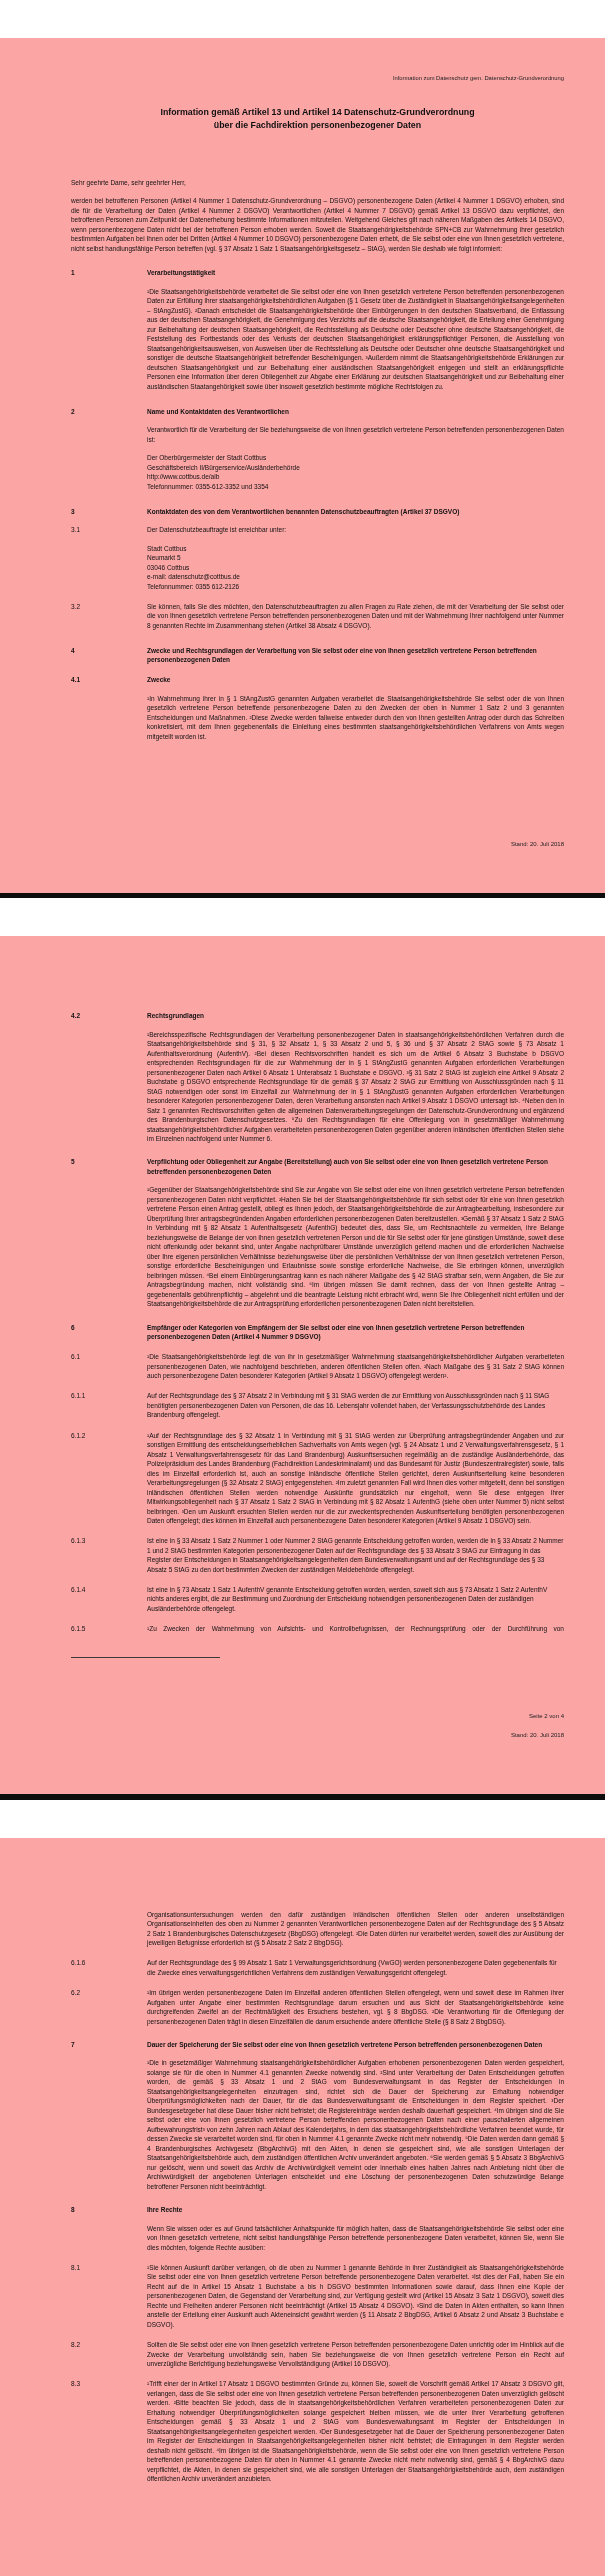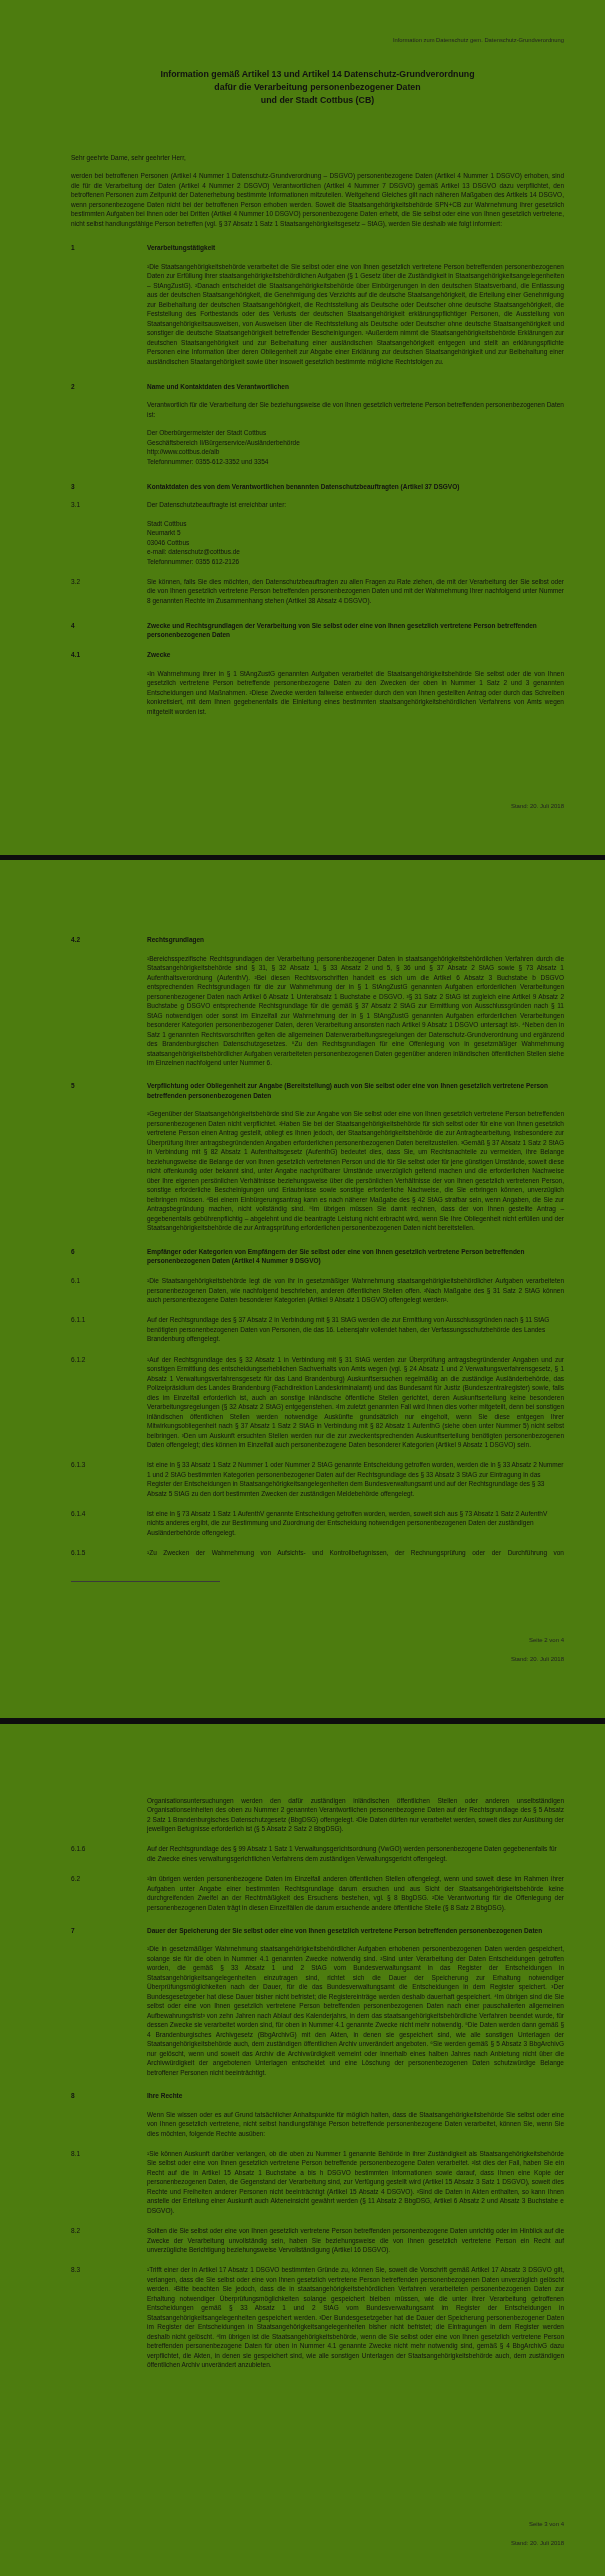--- a/index.html
+++ b/index.html
@@ -1,17 +1,17 @@
 <!DOCTYPE html>
 <html lang="de" style="font-size:12.2px"><head>
 <meta charset="utf-8">
 <style>
   html,body{margin:0;padding:0;background:#ffffff;}
   body{width:605px;font-family:"Liberation Sans",sans-serif;color:#111;-webkit-font-smoothing:antialiased;}
-  .page{position:relative;width:605px;background:#4d7c0f;overflow:hidden;}
+  .page{position:relative;width:605px;background:#fca5a5;overflow:hidden;margin-top:38px;}
   .page-1{height:855px;}
   .page-2{height:858px;}
   .page-3{height:852px;}
   .divider{width:605px;height:5.3px;background:#0d0d0d;}
   .content{padding:0 41px 0 71px;}
   .hdr-note{margin-top:37px;text-align:right;font-size:5.8px;line-height:7.6px;color:#222;}
   .title{margin-top:23px;text-align:center;font-weight:bold;font-size:8.8px;line-height:13px;}
   .row{display:flex;margin-top:9.1px;}
   .row.head{margin-top:13.7px;}
   .num{flex:none;width:76px;font-size:6.5px;line-height:9.5px;}
@@ -30,22 +30,21 @@
 </style>
 </head>
 <body>
 
 <div class="page page-1">
   <div class="content">
     <div class="hdr-note">Information zum Datenschutz gem. Datenschutz-Grundverordnung</div>
 
     <div class="title">
       <div>Information gemäß Artikel 13 und Artikel 14 Datenschutz-Grundverordnung</div>
-      <div>dafür die Verarbeitung personenbezogener Daten</div>
-      <div>und der Stadt Cottbus (CB)</div>
+      <div>über die Fachdirektion personenbezogener Daten</div>
     </div>
 
     <div class="row" style="margin-top:46px;">
       <div class="txt">Sehr geehrte Dame, sehr geehrter Herr,</div>
     </div>
 
     <div class="row">
       <div class="txt just">werden bei betroffenen Personen (Artikel 4 Nummer 1 Datenschutz-Grundverordnung – DSGVO) personenbezogene Daten (Artikel 4 Nummer 1 DSGVO) erhoben, sind die für die Verarbeitung der Daten (Artikel 4 Nummer 2 DSGVO) Verantwortlichen (Artikel 4 Nummer 7 DSGVO) gemäß Artikel 13 DSGVO dazu verpflichtet, den betroffenen Personen zum Zeitpunkt der Datenerhebung bestimmte Informationen mitzuteilen. Weitgehend Gleiches gilt nach näheren Maßgaben des Artikels 14 DSGVO, wenn personenbezogene Daten nicht bei der betroffenen Person erhoben werden. Soweit die Staatsangehörigkeitsbehörde SPN+CB zur Wahrnehmung ihrer gesetzlich bestimmten Aufgaben bei Ihnen oder bei Dritten (Artikel 4 Nummer 10 DSGVO) personenbezogene Daten erhebt, die Sie selbst oder eine von Ihnen gesetzlich vertretene, nicht selbst handlungsfähige Person betreffen (vgl. § 37 Absatz 1 Satz 1 Staatsangehörigkeitsgesetz – StAG), werden Sie deshalb wie folgt informiert:</div>
     </div>
 

